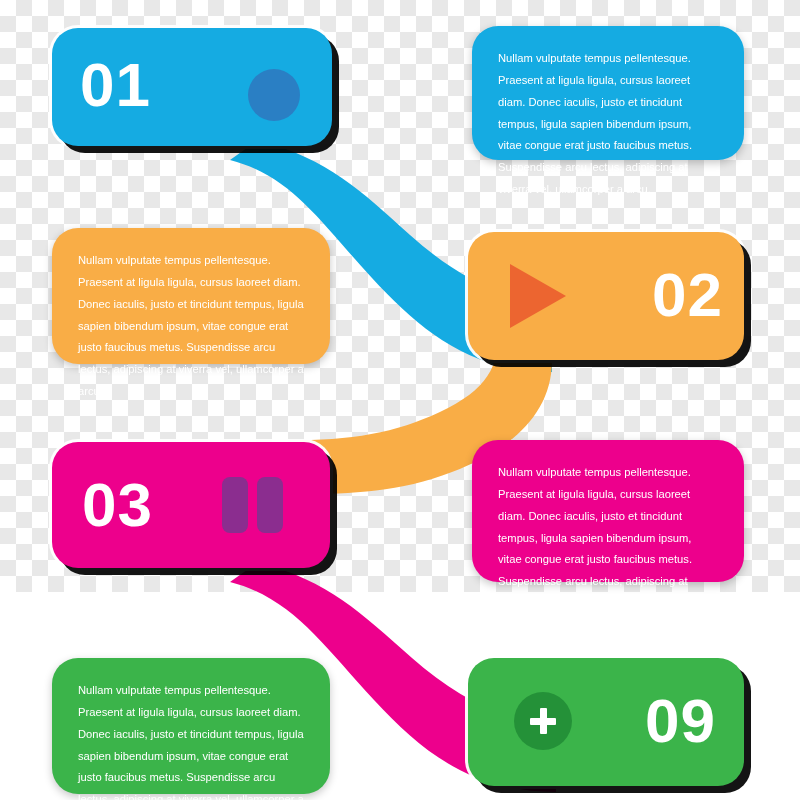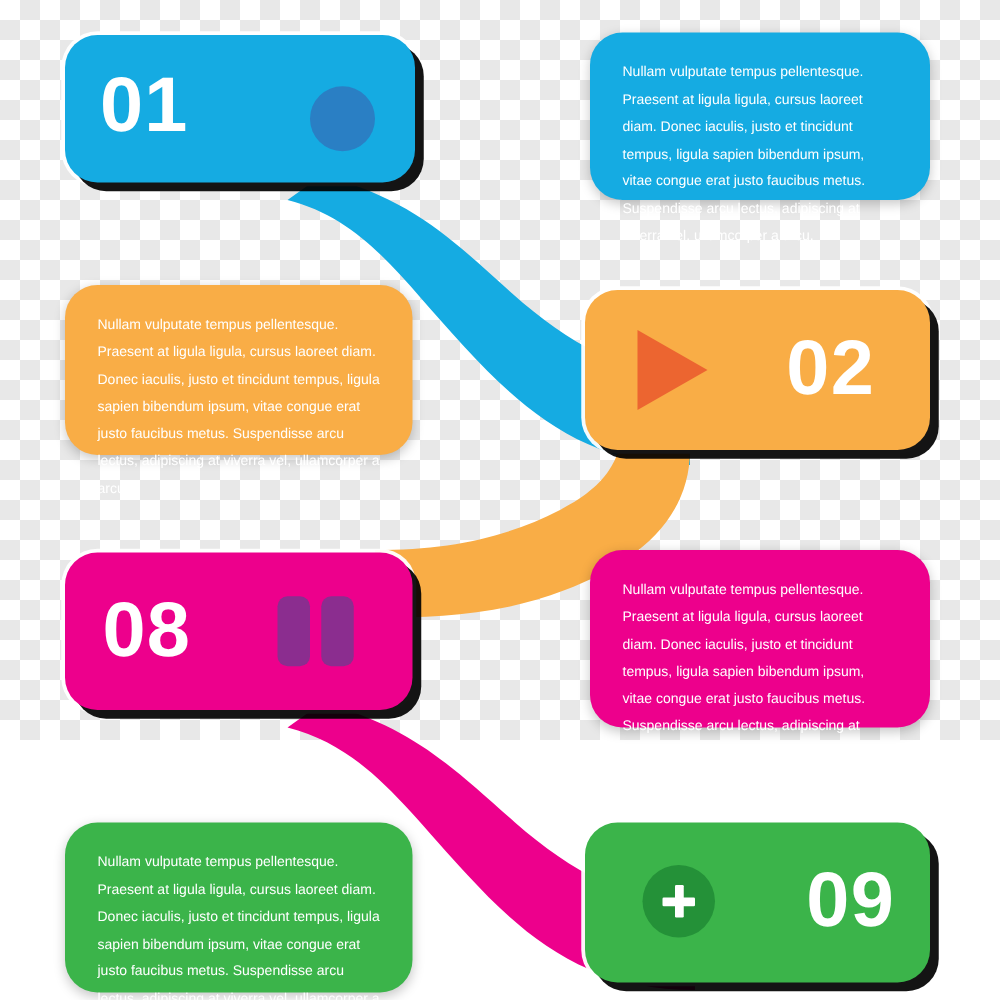--- a/index.html
+++ b/index.html
@@ -154,25 +154,25 @@
 
   <div class="card text-card" style="left:52px; top:228px; width:278px; height:136px; background:#F9AD46;">
     <p>Nullam vulputate tempus pellentesque. Praesent at ligula ligula, cursus laoreet diam. Donec iaculis, justo et tincidunt tempus, ligula sapien bibendum ipsum, vitae congue erat justo faucibus metus. Suspendisse arcu lectus, adipiscing at viverra vel, ullamcorper a arcu.</p>
   </div>
 
   <div class="card num-card" style="left:468px; top:232px; width:276px; height:128px; background:#F9AD46;">
     <span class="icon-play" style="left:42px; top:32px;
                  border-top:32px solid transparent;
                  border-bottom:32px solid transparent;
                  border-left:56px solid #EC6530;"></span>
-    <span class="num" style="right:44px; top:32px;">02</span>
+    <span class="num" style="right:21px; top:32px;">02</span>
   </div>
 
   <div class="card num-card" style="left:52px; top:442px; width:278px; height:126px; background:#ED008C;">
-    <span class="num" style="left:30px; top:32px;">08</span>
+    <span class="num" style="left:30px; top:32px;">03</span>
     <span class="icon-pause" style="left:170px; top:35px;">
       <span style="background:#8B2D8F;"></span>
       <span style="background:#8B2D8F;"></span>
     </span>
   </div>
 
   <div class="card text-card" style="left:472px; top:440px; width:272px; height:142px; background:#ED008C;">
     <p>Nullam vulputate tempus pellentesque. Praesent at ligula ligula, cursus laoreet diam. Donec iaculis, justo et tincidunt tempus, ligula sapien bibendum ipsum, vitae congue erat justo faucibus metus. Suspendisse arcu lectus, adipiscing at viverra vel, ullamcorper a arcu.</p>
   </div>
 

